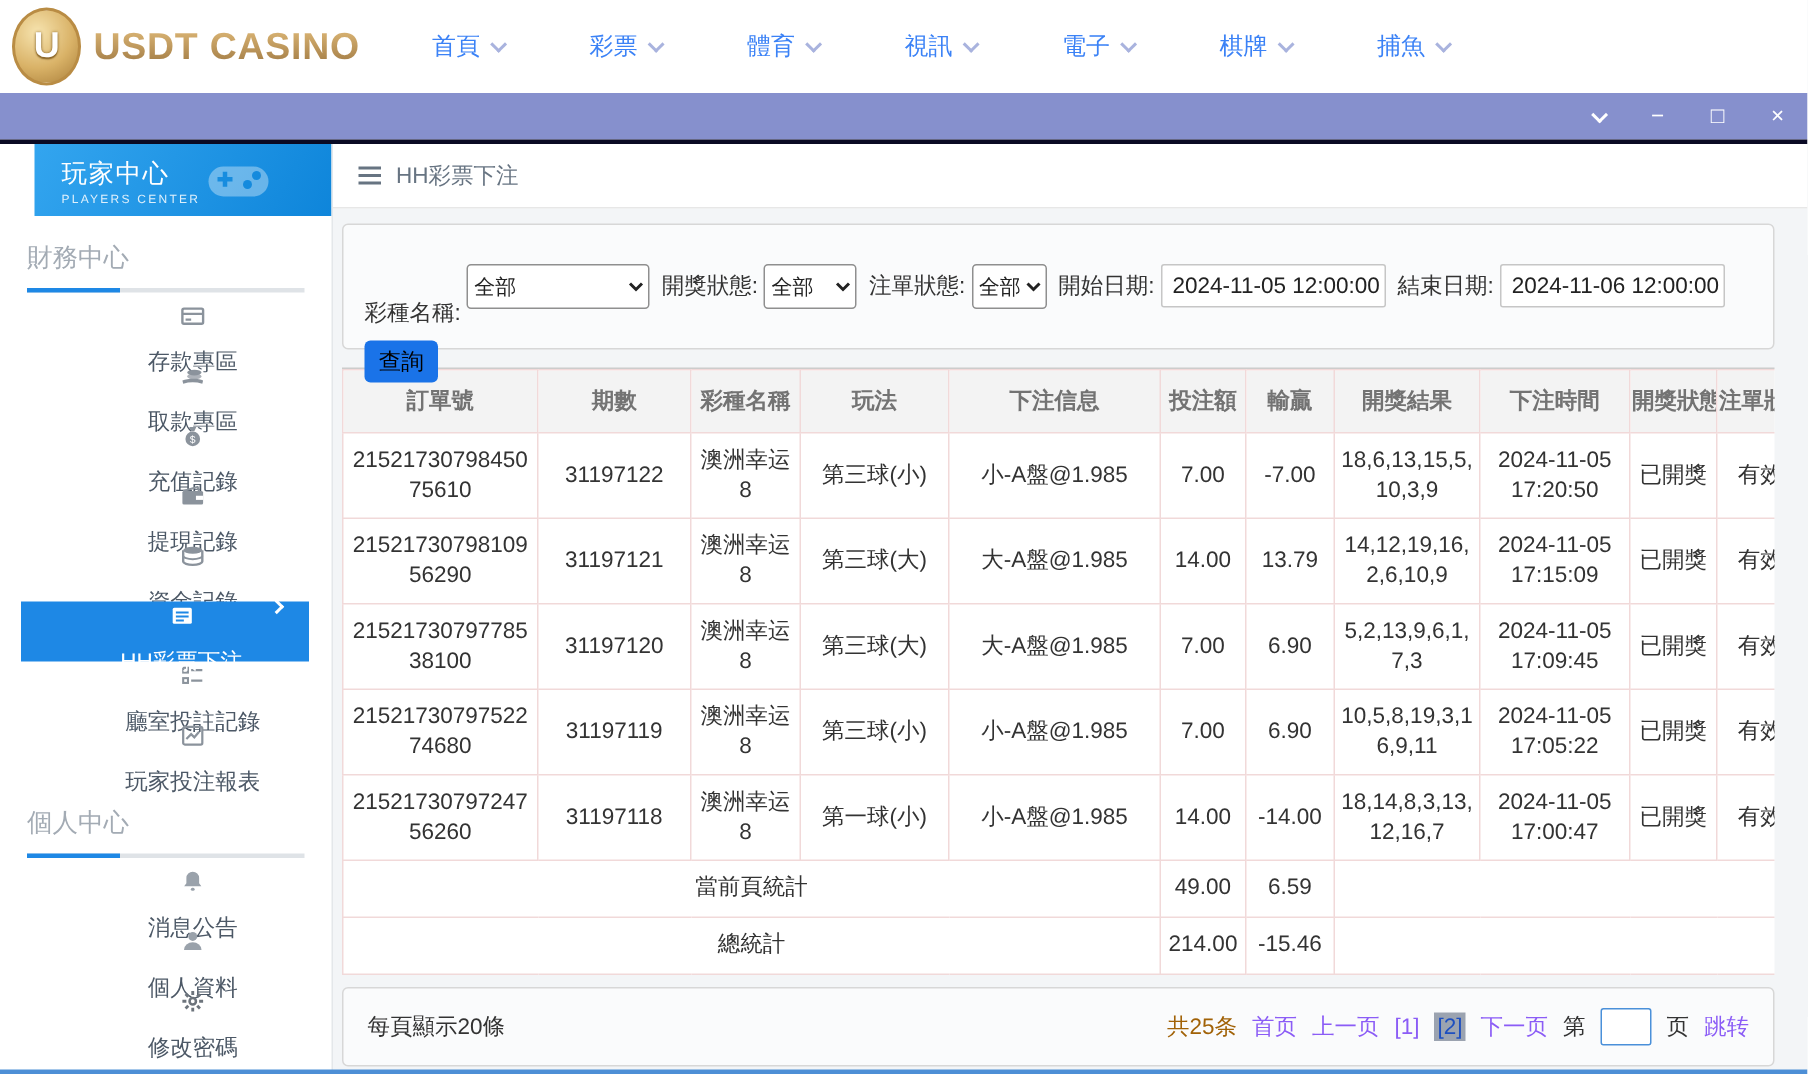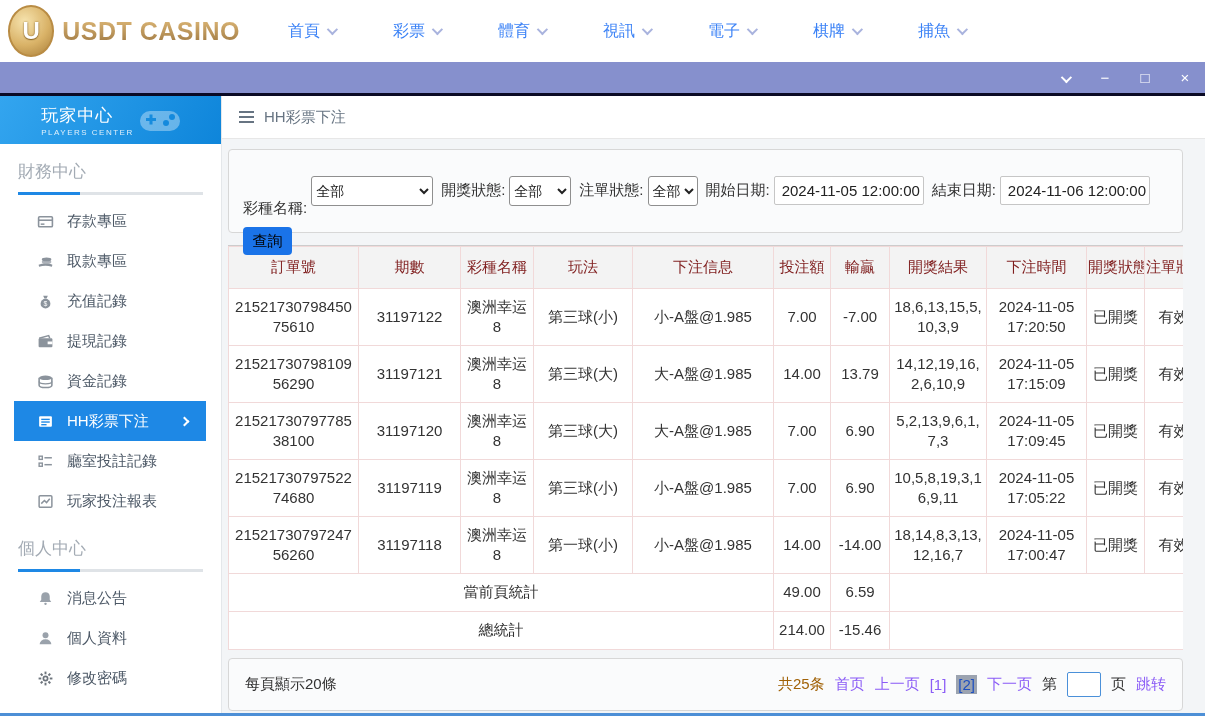--- a/index.html
+++ b/index.html
@@ -27,30 +27,30 @@
   .wc { color:#fff; font-size:15px; line-height:1; cursor:pointer; width:16px; text-align:center; }
   .chev-white { border-color:#fff; width:8px; height:8px; margin-top:-3px; }
   .frame-line { height:3px; background:#0a0a24; }
 
   
   .content { display:flex; height:620px; background:#f3f5f7; }
 
   
   .sidebar { width:222px; background:#fff; border-right:1px solid #e4e7ea; flex-shrink:0; overflow:hidden; }
   .side-header { height:48px; background:linear-gradient(120deg,#33a5ef 0%,#0e85da 100%);
-                 display:flex; align-items:center; justify-content:center; padding:0 12px 0 18px; }
+                 display:flex; align-items:center; justify-content:flex-start; padding:0 12px 0 18px;margin-left:23px; }
   .side-title { color:#fff; font-size:17px; letter-spacing:1px; }
   .side-sub { color:rgba(255,255,255,.85); font-size:8px; letter-spacing:1.5px; margin-top:1px; }
   .side-deco { opacity:.35; }
   .section { padding:16px 18px 6px 18px; }
   .section-title { color:#a3abb4; font-size:17px; }
   .section-rule { margin-top:9px; height:3px; background:#dfe3e7; position:relative; }
   .section-rule span { position:absolute; left:0; top:0; width:62px; height:3px; background:#1e88e5; display:block; }
   .side-item { height:40px; display:flex; align-items:center; padding-left:36px; gap:13px;
-               font-size:15px; color:#4c5866; cursor:pointer; }
+               font-size:15px; color:#4c5866; cursor:pointer;flex-direction:column; }
   .side-item .sicon { width:18px; height:18px; display:flex; align-items:center; justify-content:center; flex-shrink:0; }
   .side-item.active { background:#1e88e5; color:#fff; margin:0 15px 0 14px; padding-left:22px; position:relative; }
   .chev-r { width:7px; height:7px; border-right:2px solid #fff; border-bottom:2px solid #fff;
             transform:rotate(-45deg); position:absolute; right:18px; }
 
   
   .main { flex:1; overflow:hidden; }
   .breadcrumb-bar { height:43px; background:#fff; border-bottom:1px solid #e7e7e7;
                     display:flex; align-items:center; gap:10px; padding-left:17px; }
   .hamburger { display:inline-flex; flex-direction:column; gap:3px; cursor:pointer; }
@@ -67,21 +67,21 @@
   select.lg { width:122px; } select.sm { width:62px; } select.xs { width:50px; }
   input.date { width:150px; height:29px; border:1px solid #c6c6c6; border-radius:2px; padding-left:7px;
                font-size:15px; color:#222; font-family:"Liberation Sans","DejaVu Sans",sans-serif; }
   .btn-query { margin-top:9px; width:49px; height:28px; background:#1a73e8; color:#000000; border:none; border-radius:4px;
                font-size:15px; cursor:pointer; font-family:"Liberation Sans","DejaVu Sans",sans-serif; }
 
   
   .table-wrap { margin:12px 22px 0 6px; width:955px; overflow:hidden; border-top:1px solid #cccccc; }
   table { width:974px; table-layout:fixed; border-collapse:collapse; background:#fff; }
   th,td { border:1px solid #f1d9d9; text-align:center; overflow:hidden; }
-  th { background:#f3f3f3; height:42px; font-size:15px; color:#7f1d1d; font-weight:normal; padding:0 1px; white-space:nowrap; }
+  th { background:#f3f3f3; height:42px; font-size:15px; color:#737373; font-weight:bold; padding:0 1px; white-space:nowrap; }
   td { height:57px; font-size:15px; color:#333; line-height:1.35; padding:2px 3px; }
   td.brk { word-break:break-all; }
   tr.summary td { height:38px; }
 
   
   .pager { margin:8px 22px 0 6px; height:53px; background:#fafbfc; border:1px solid #d7d7d7; border-radius:4px;
            display:flex; align-items:center; justify-content:space-between; padding:0 16px; font-size:15px; }
   .pager-left { color:#333; }
   .pager-right { display:flex; align-items:center; gap:10px; }
   .pager-right a { color:#8b5cf6; text-decoration:none; cursor:pointer; }

